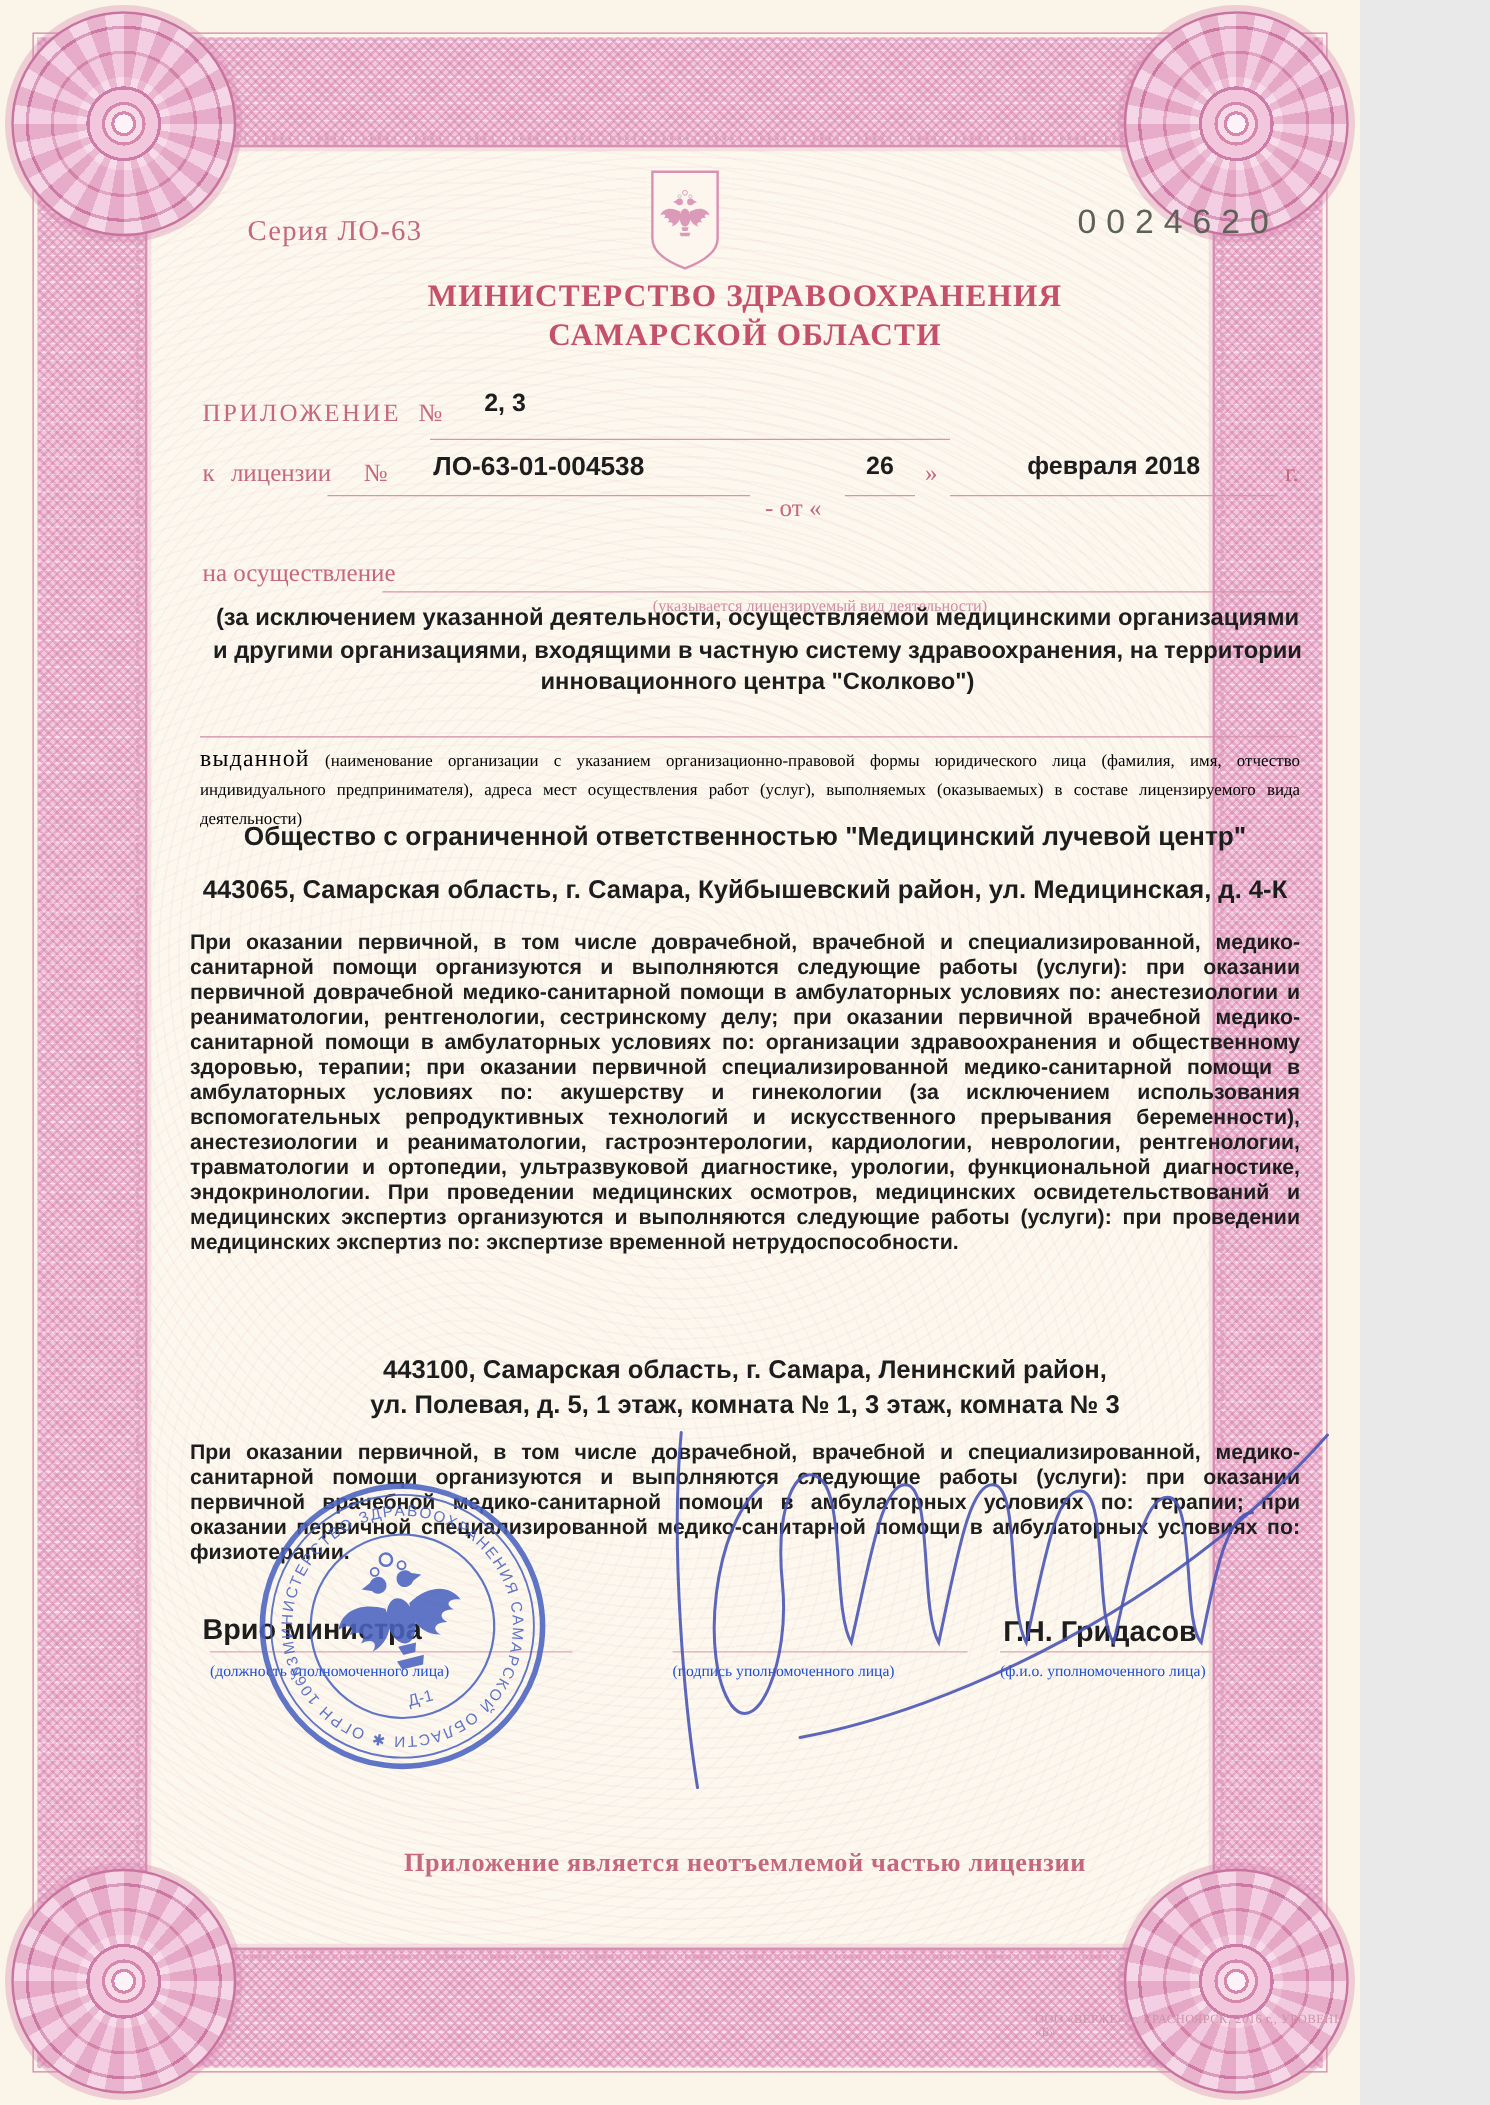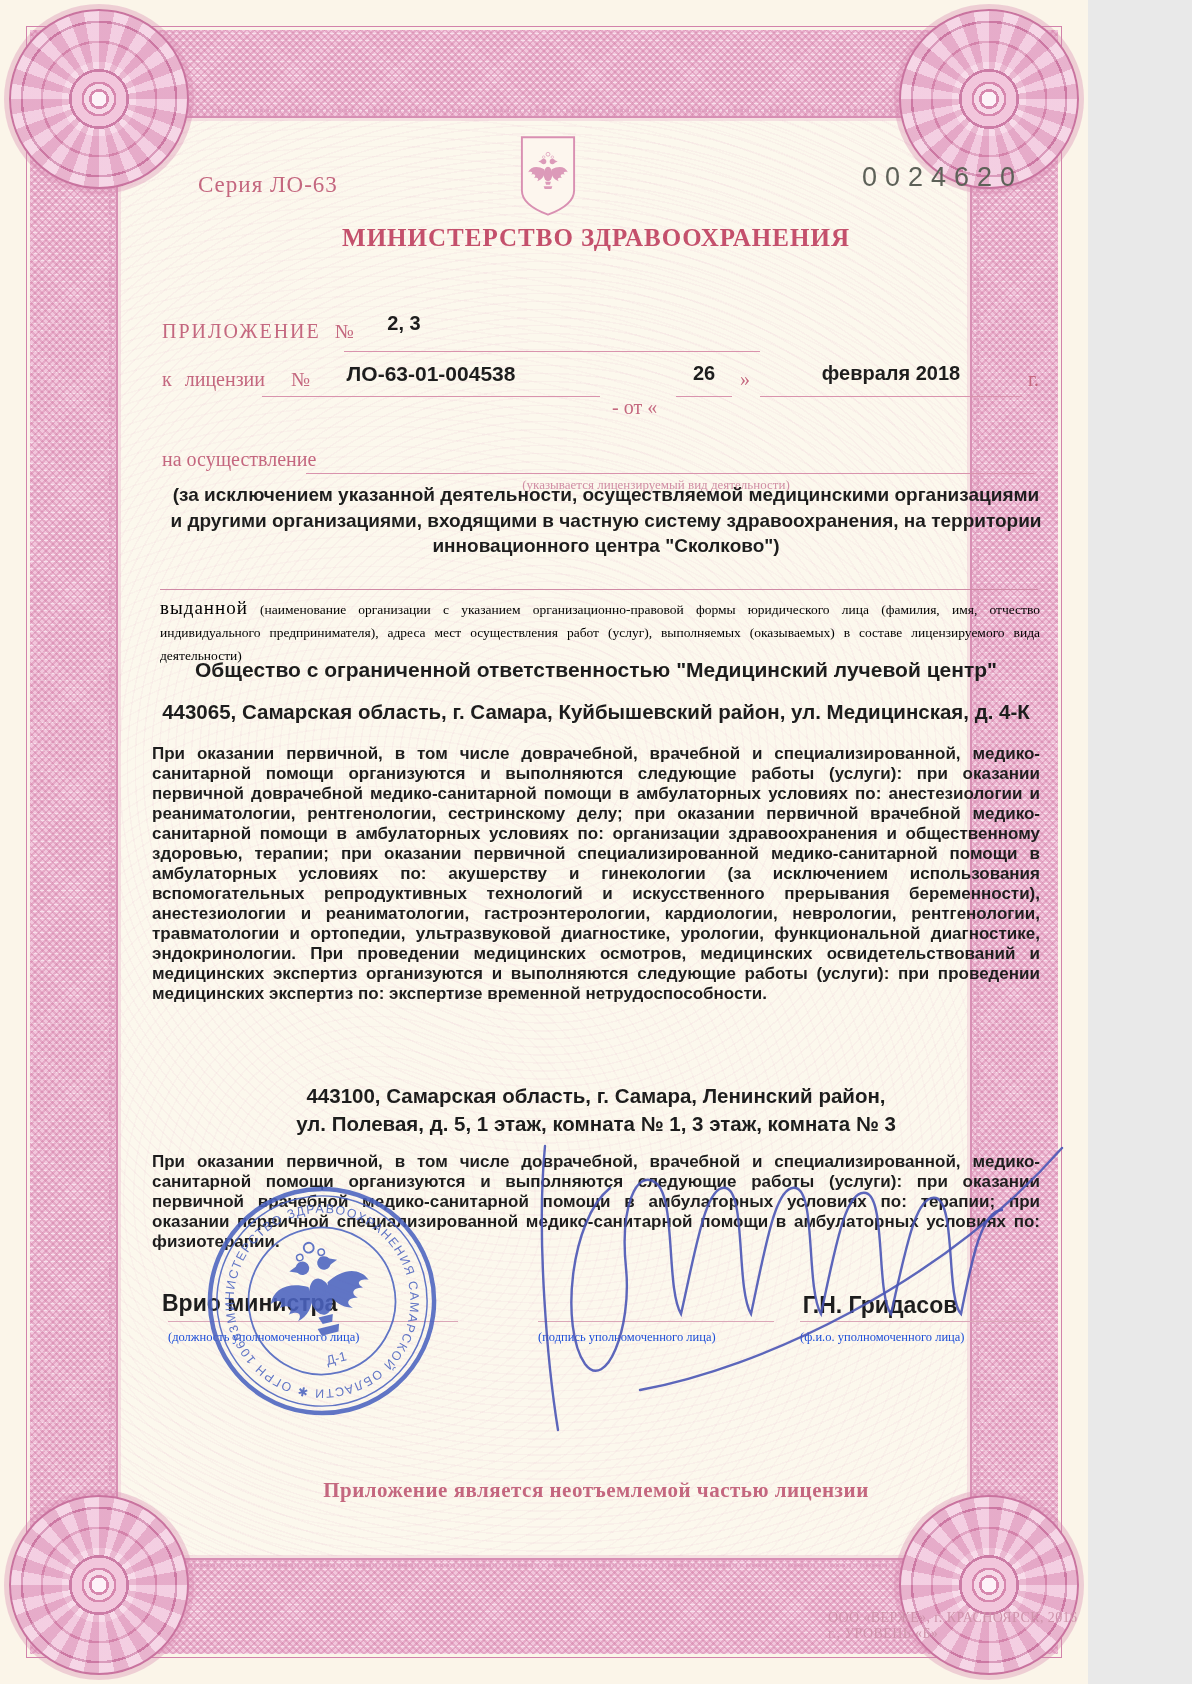--- a/index.html
+++ b/index.html
@@ -83,21 +83,21 @@
     font-size:13.5px; line-height:23px; text-align:justify;
   }
   .issued-block .issued-word{font-size:19px; letter-spacing:1px;}
   .divider{position:absolute; left:160px; top:589px; width:878px; height:0; border-top:1.5px solid #cf8aa5;}
 
   .sig-caption{position:absolute; top:1330px; font-family:"Liberation Serif",serif; color:#1d4ed8; font-size:12.5px; text-align:left;}
   .footer-note{
     position:absolute; left:130px; width:932px; top:1478px; text-align:center;
     font-family:"Liberation Serif",serif; font-weight:bold; color:#c4677f; font-size:21px; letter-spacing:.5px;
   }
-  .print-info{position:absolute; left:828px; top:1610px; width:262px; font-size:14px; color:#cf93ab; font-family:"Liberation Serif",serif; letter-spacing:.4px;}
+  .print-info{position:absolute; left:828px; top:1610px; width:262px; font-size:10px; color:#cf93ab; font-family:"Liberation Serif",serif; letter-spacing:.4px;}
 
   .stamp{position:absolute; left:203px; top:1182px; width:238px; height:238px; transform:rotate(-14deg); color:#4b63c0; opacity:.88;}
   .signature{position:absolute; left:420px; top:1128px; width:660px; height:312px; pointer-events:none;}
   .signature path{stroke:#4a55b5; stroke-width:2.4; fill:none; stroke-linecap:round; opacity:.9;}
 </style>
 </head>
 <body>
 
 <div class="page">
 
@@ -134,20 +134,21 @@
   <div class="rosette br"></div>
 
   <div class="lbl series">Серия ЛО-63</div>
   <svg class="emblem" viewBox="0 0 60 86">
     <path d="M3,3 h54 v55 q0,15 -27,25 q-27,-10 -27,-25 z" fill="#fdf6ee" stroke="#d990b2" stroke-width="2"></path>
     <use href="#eagle" x="5" y="8" width="50" height="60" style="color:#dc9ab9"></use>
   </svg>
   <div class="serial">0024620</div>
   <div class="ministry">
     <div>МИНИСТЕРСТВО ЗДРАВООХРАНЕНИЯ</div>
+    <div>САМАРСКОЙ ОБЛАСТИ</div>
   </div>
 
   <span class="lbl" style="left:162px; top:320px; letter-spacing:2px;">
     <span>ПРИЛОЖЕНИЕ</span>&nbsp;&nbsp;<span>№</span>
   </span>
   <span class="filled" style="left:344px; width:120px; top:312px; text-align:center; font-size:20px;">2, 3</span>
   <div class="uline" style="left:344px; top:351px; width:416px;"></div>
 
   <span class="lbl" style="left:162px; top:368px; word-spacing:8px;">
     <span>к лицензии</span>&nbsp;&nbsp;<span>№</span>

